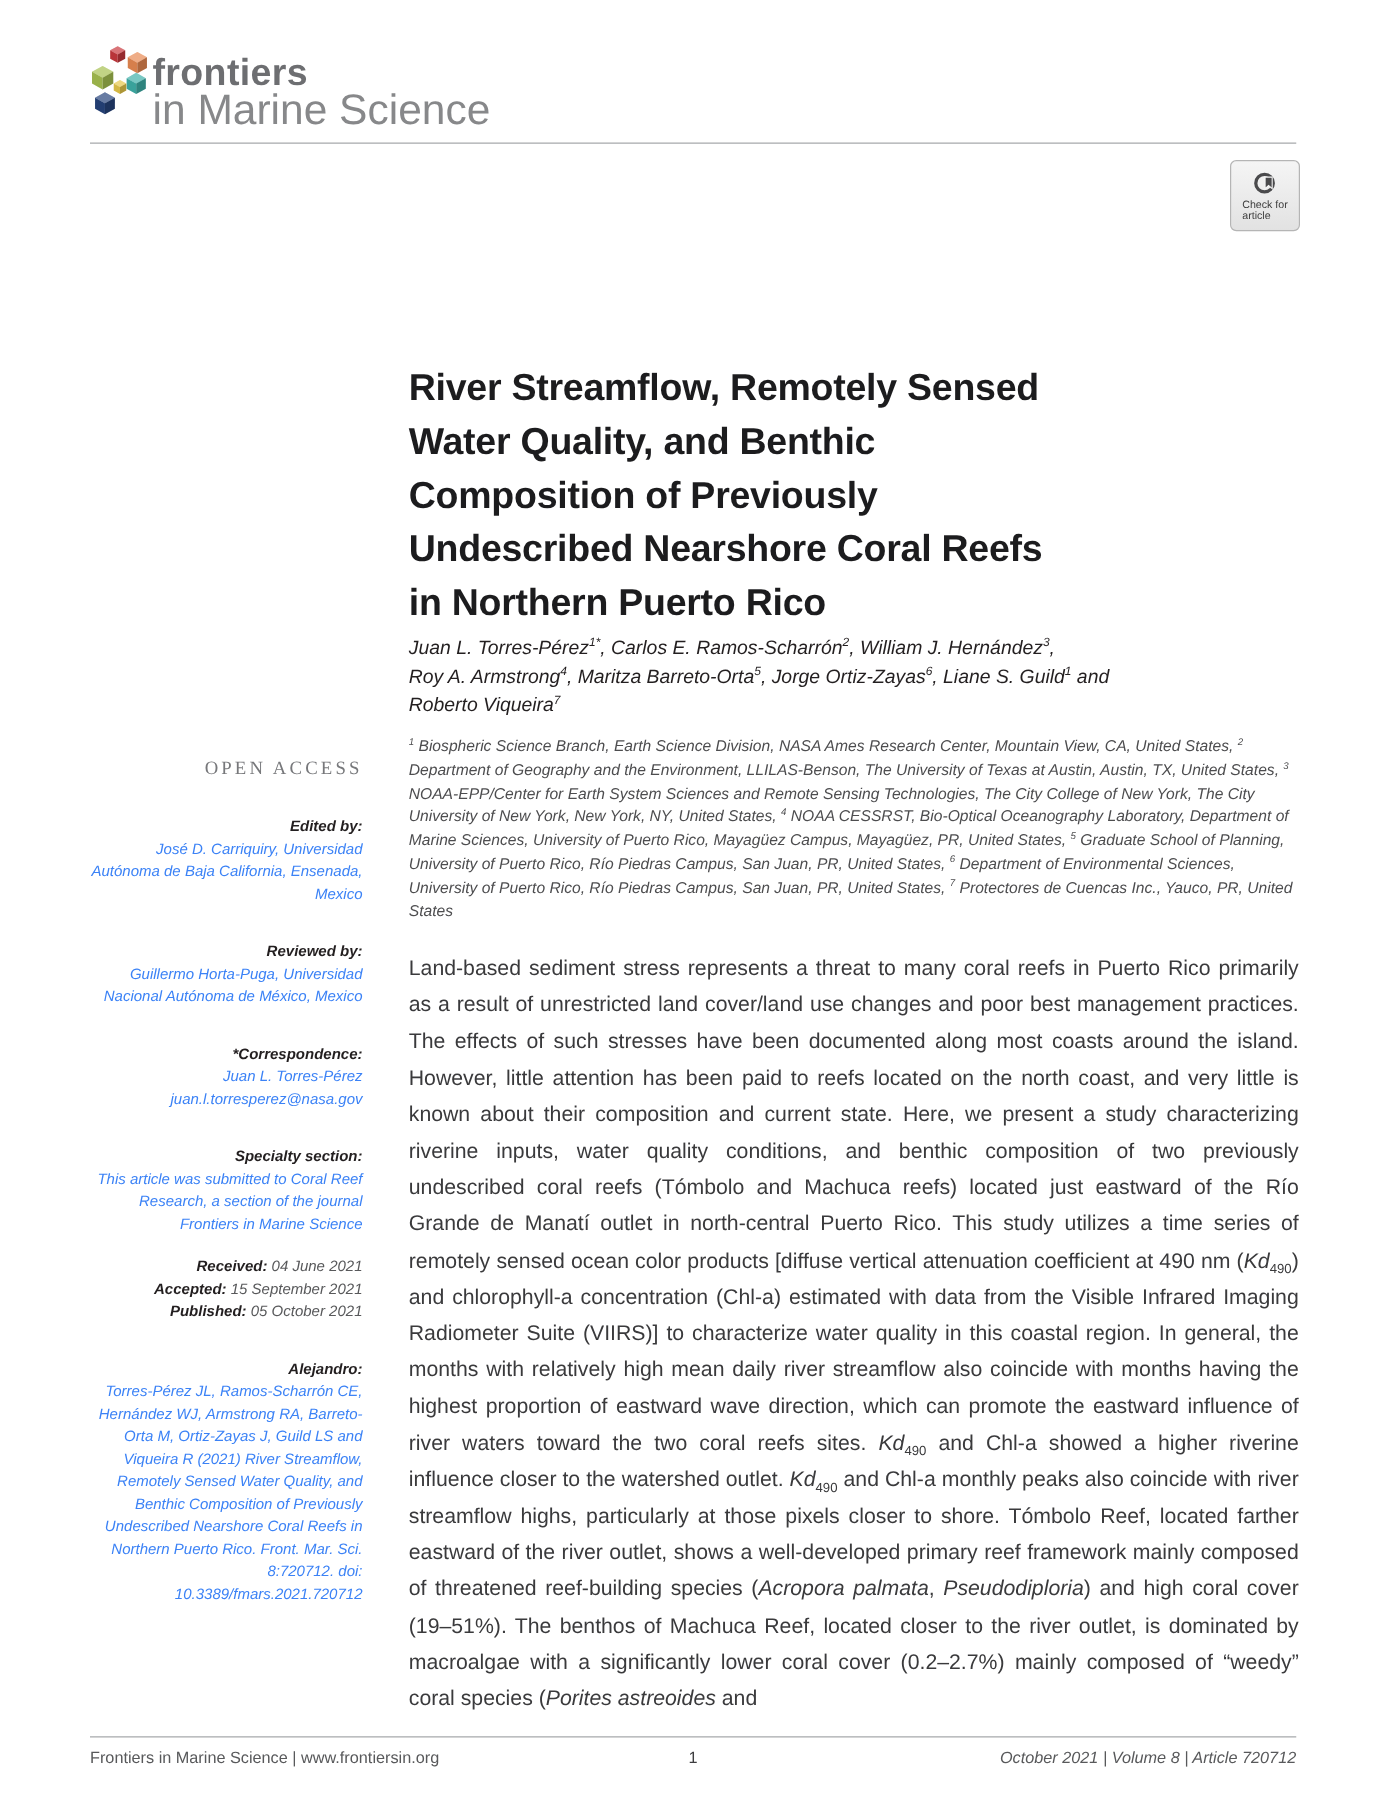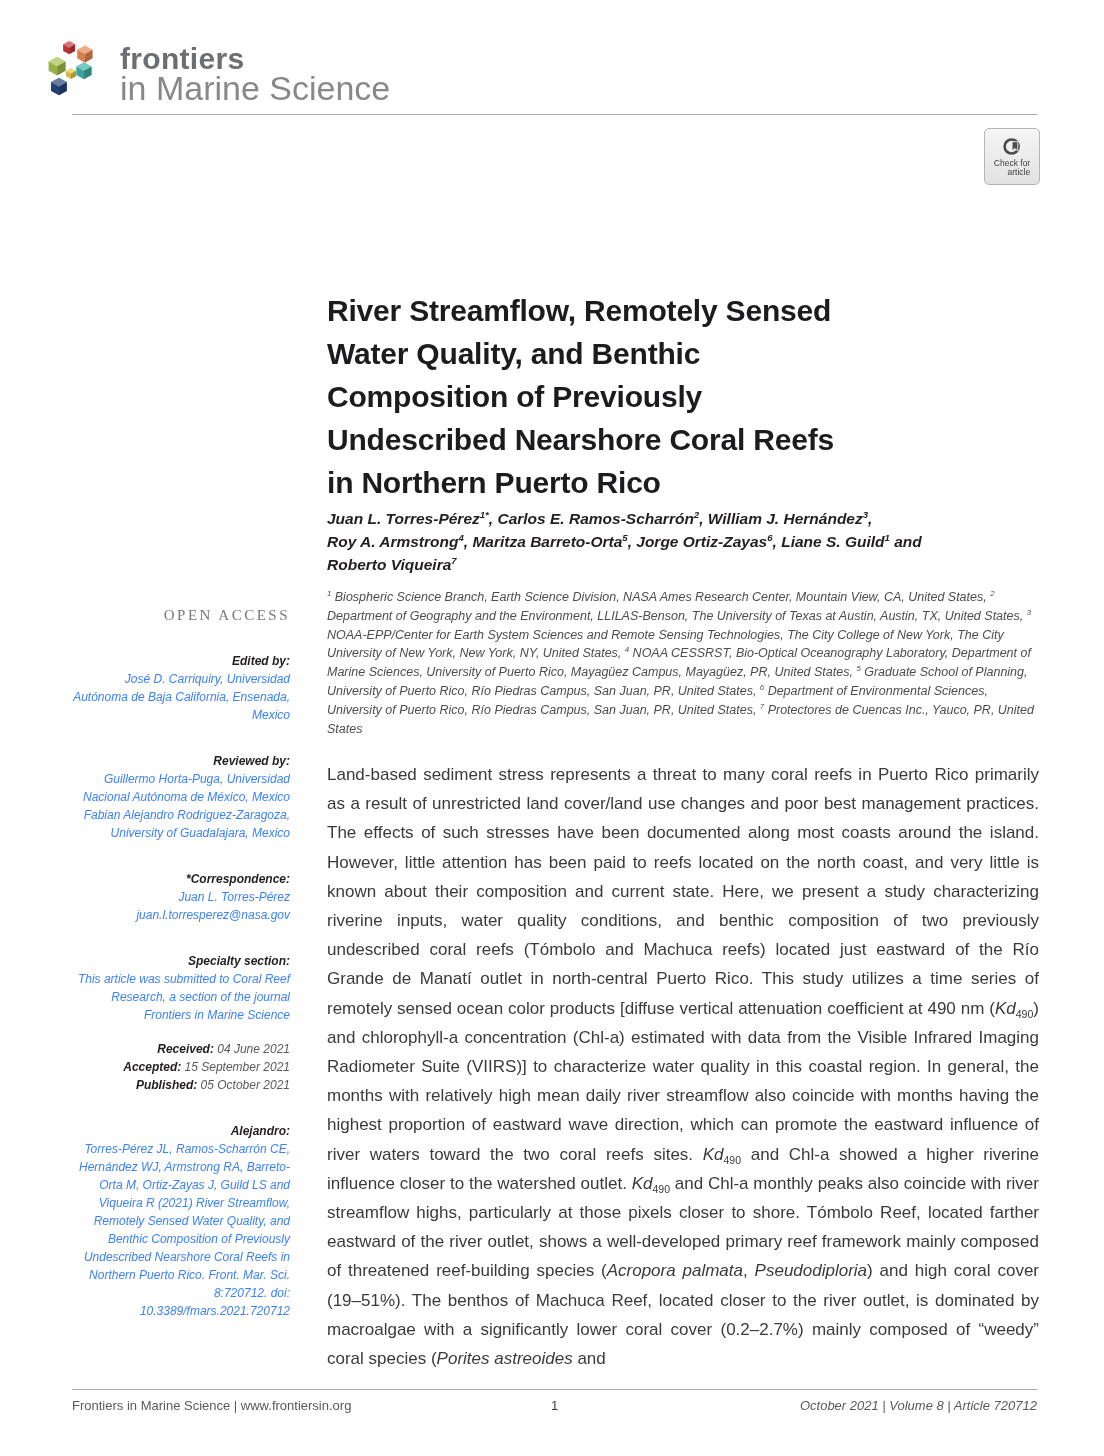--- a/index.html
+++ b/index.html
@@ -1,51 +1,51 @@
 <!DOCTYPE html>
 <html><head>
 <meta charset="utf-8">
 <style>
   html,body{margin:0;padding:0;background:#ffffff;}
   .page{position:relative;width:1104px;height:1456px;background:#fff;
         font-family:"Liberation Sans",sans-serif;overflow:hidden;}
 
   
-  .logo{position:absolute;left:46px;top:33px;display:flex;align-items:center;gap:24px;}
+  .logo{position:absolute;left:71px;top:33px;display:flex;align-items:flex-start;gap:1px;}
   .logo-text{margin-top:10px;}
   .logo-t1{font-size:30px;font-weight:bold;color:#6d6e71;line-height:31px;letter-spacing:.3px;}
   .logo-t2{font-size:34px;color:#87888a;line-height:29px;}
   .hdr-right{position:absolute;right:67px;top:49px;text-align:right;}
   .hdr-type{font-size:13.5px;font-weight:bold;color:#4d4d4f;letter-spacing:.3px;}
   .hdr-sub{font-size:13px;color:#6d6e71;margin-top:3px;}
   .rule{position:absolute;left:72px;right:67px;height:1px;background:#a7a9ac;}
   .hdr-rule{top:114px;}
 
   .badge{position:absolute;top:128px;right:64px;width:54px;height:55px;
          border:1px solid #b5b5b5;border-radius:5px;
          background:linear-gradient(#f5f5f5,#e2e2e2);
          display:flex;flex-direction:column;align-items:center;justify-content:center;
          gap:2px;cursor:pointer;}
-  .badge-txt{font-size:8.5px;line-height:9.5px;color:#3d3d3d;text-align:right;}
+  .badge-txt{font-size:8.5px;line-height:9.5px;color:#3d3d3d;text-align:left;}
 
   
   .sidebar{position:absolute;left:72px;top:607px;width:218px;text-align:right;}
   .oa{font-family:"Liberation Serif",serif;font-size:15px;letter-spacing:2.5px;
       color:#77787b;margin-bottom:22px;}
   .sb-block{font-size:12px;line-height:18px;margin-bottom:16px;font-style:italic;}
   .sb-label{font-weight:bold;color:#231f20;display:block;margin-top:28px;}
   .sb-label-inline{font-weight:bold;color:#231f20;}
   .sb-text{color:#3b82f6;display:block;}
   .sb-text-inline{color:#58595b;}
 
   
   .title{position:absolute;left:327px;top:269px;width:714px;
          font-size:30px;line-height:43px;font-weight:bold;color:#1c1c1e;letter-spacing:-.2px;}
   .authors{position:absolute;left:327px;top:507px;width:714px;
-           font-size:15.5px;line-height:23px;font-weight:bold;font-style:italic;color:#231f20;}
+           font-size:15.5px;line-height:23px;font-weight:normal;font-style:italic;color:#231f20;}
   .affils{position:absolute;left:327px;top:588px;width:714px;
           font-size:12.5px;line-height:18.8px;font-style:italic;color:#4d4d4f;}
   .abstract{position:absolute;left:327px;top:760px;width:712px;
             font-size:17px;line-height:29.2px;text-align:justify;color:#3a3a3c;}
   sup{vertical-align:super;font-size:62%;line-height:0;}
   sub{vertical-align:sub;font-size:62%;line-height:0;}
 
   
   .ftr-rule{top:1389px;}
   .footer{position:absolute;left:72px;right:67px;top:1398px;display:flex;
@@ -102,21 +102,20 @@
     <div class="oa">OPEN ACCESS</div>
 
     <div class="sb-block">
       <span class="sb-label">Edited by:</span>
       <span class="sb-text">José D. Carriquiry, Universidad Autónoma de Baja California, Ensenada, Mexico</span>
     </div>
 
     <div class="sb-block">
       <span class="sb-label">Reviewed by:</span>
       <span class="sb-text">Guillermo Horta-Puga, Universidad Nacional Autónoma de México, Mexico</span>
-      <span class="sb-text">Fabian Alejandro Rodriguez-Zaragoza, University of Guadalajara, Mexico</span>
     </div>
 
     <div class="sb-block">
       <span class="sb-label">*Correspondence:</span>
       <span class="sb-text">Juan L. Torres-Pérez</span>
       <span class="sb-text">juan.l.torresperez@nasa.gov</span>
     </div>
 
     <div class="sb-block">
       <span class="sb-label">Specialty section:</span>

